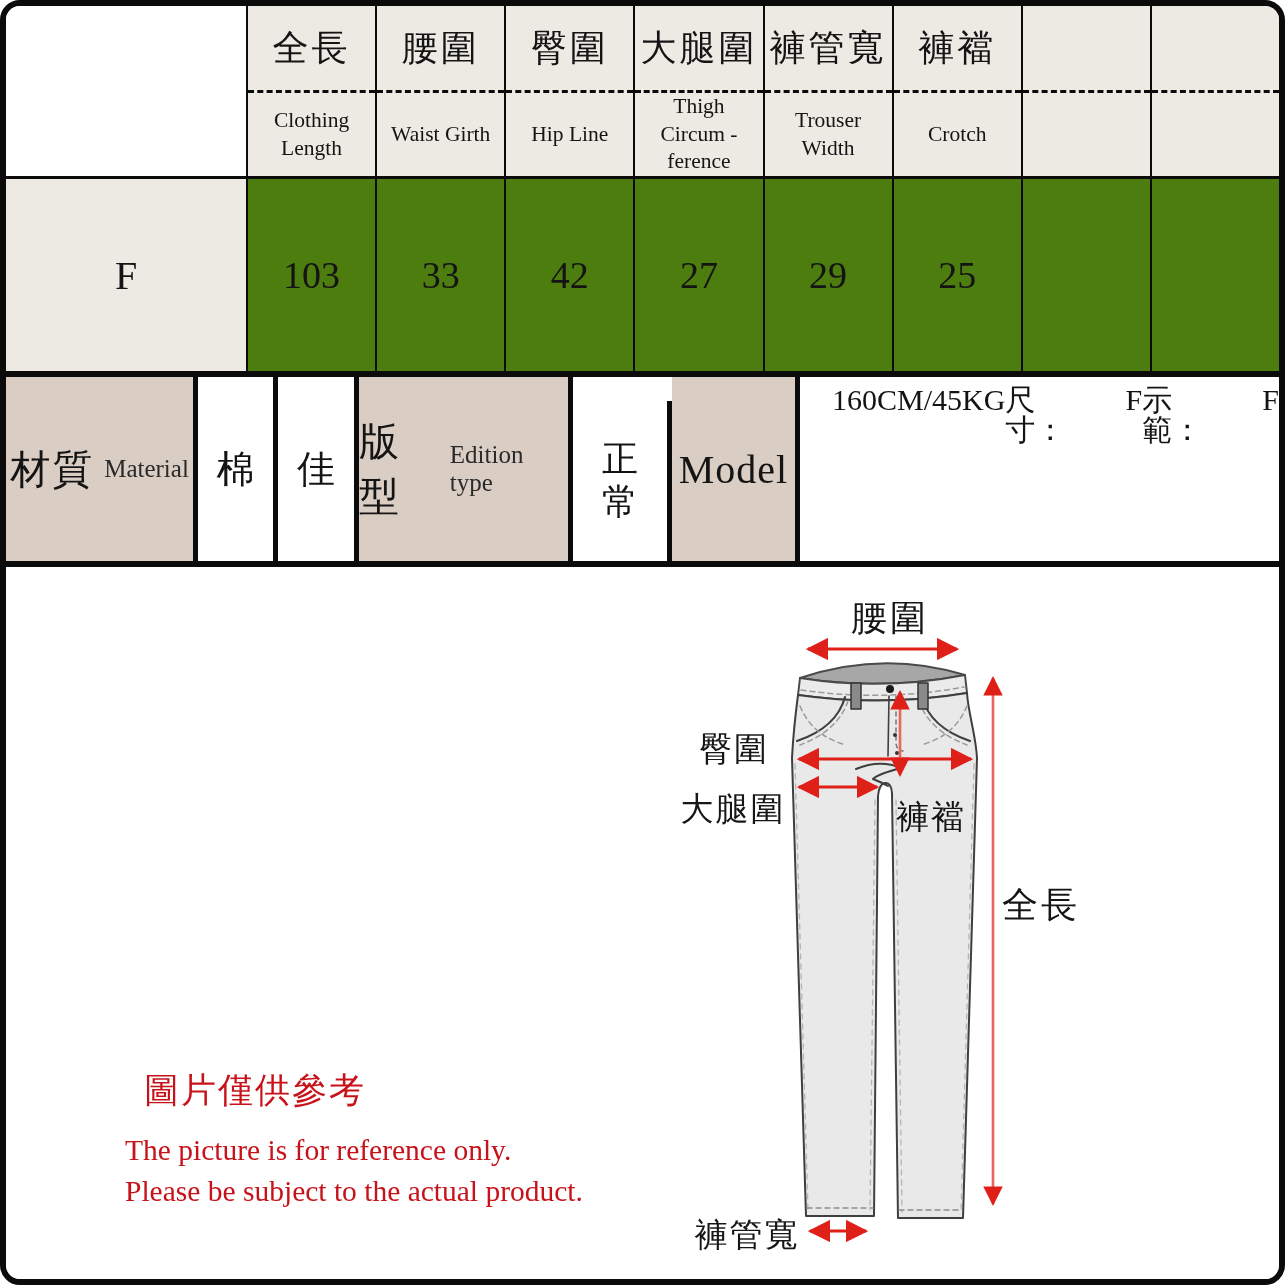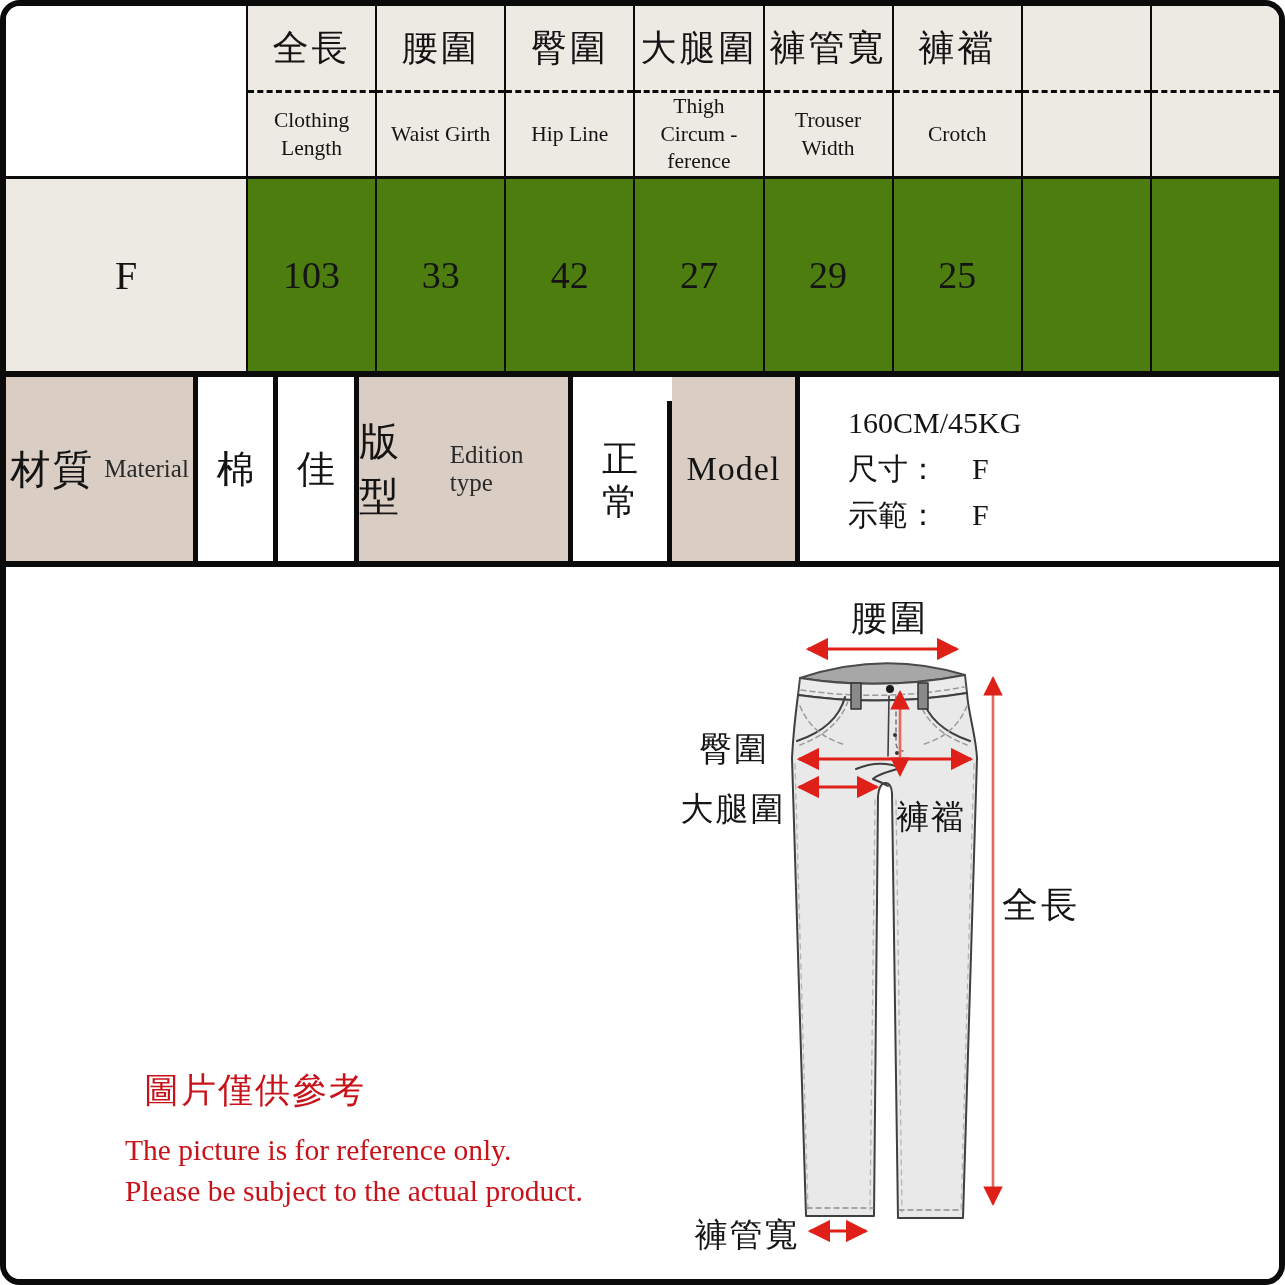--- a/index.html
+++ b/index.html
@@ -66,25 +66,25 @@
   .icell-label .zh { font-size:40px; letter-spacing:2px; }
   .icell-label .en { font-size:25px; margin-left:10px; color:#2a2a2a; }
   .icell-value { background:#fff; font-size:38px; }
   .w-material { width:192px; }
   .w-materialv { width:80px; }
   .w-elastic { width:196px; }
   .w-elasticv { width:81px; }
   .w-edition { width:214px; }
   .w-editionv { width:99px;margin-top:24px; }
   .w-model { width:128px; }
-  .w-model .zh { font-size:34px; letter-spacing:1px; }
+  .w-model .zh { font-size:40px; letter-spacing:1px; }
   .w-info { flex:1; background:#fff; }
   .icell-info {
-    flex-direction:column; align-items:flex-start !important; justify-content:center;
-    padding-left:48px; font-size:30px; line-height:1.0;
+    flex-direction:row; align-items:flex-start !important; justify-content:center;
+    padding-left:32px; font-size:30px; line-height:1.0;
   }
   .icell-info .iline { margin:8px 0; display:flex; align-items:baseline; }
   .icell-info .ival { margin-left:34px; }
   .v-wrap { width:42px; text-align:center; line-height:1.2; font-size:36px; word-break:break-all; }
 
   
   .bottom { position:relative; flex:1; background:#fff; }
   .diagram-svg { position:absolute; left:0; top:0; width:1273px; height:700px; }
   .disclaimer { position:absolute; left:119px; top:500px; color:#c8121a; }
   .disclaimer .d-zh { font-size:35px; letter-spacing:2px; margin-bottom:16px;margin-left:19px; }

